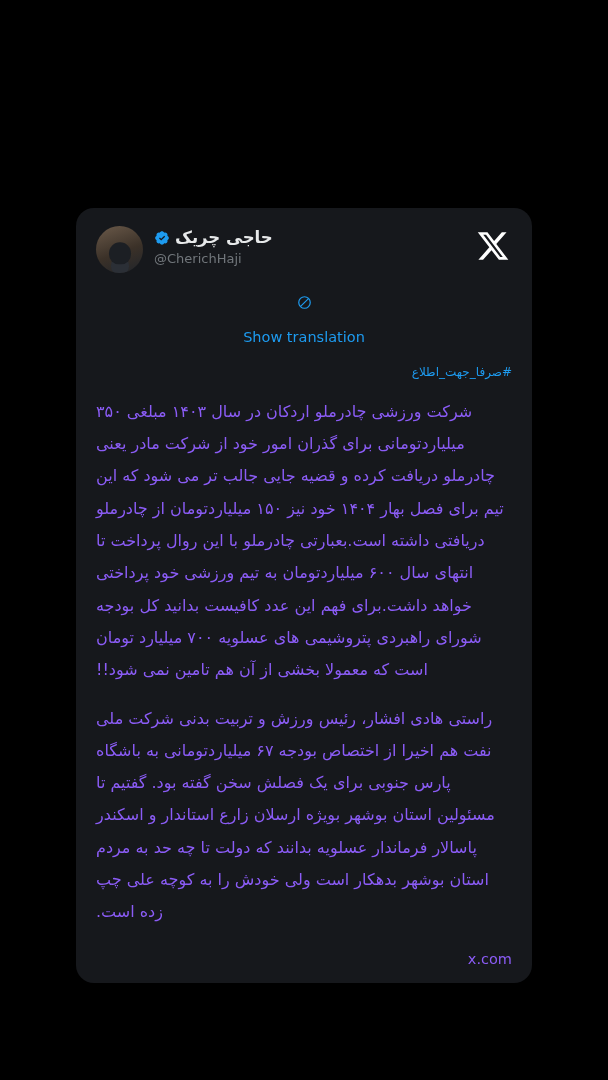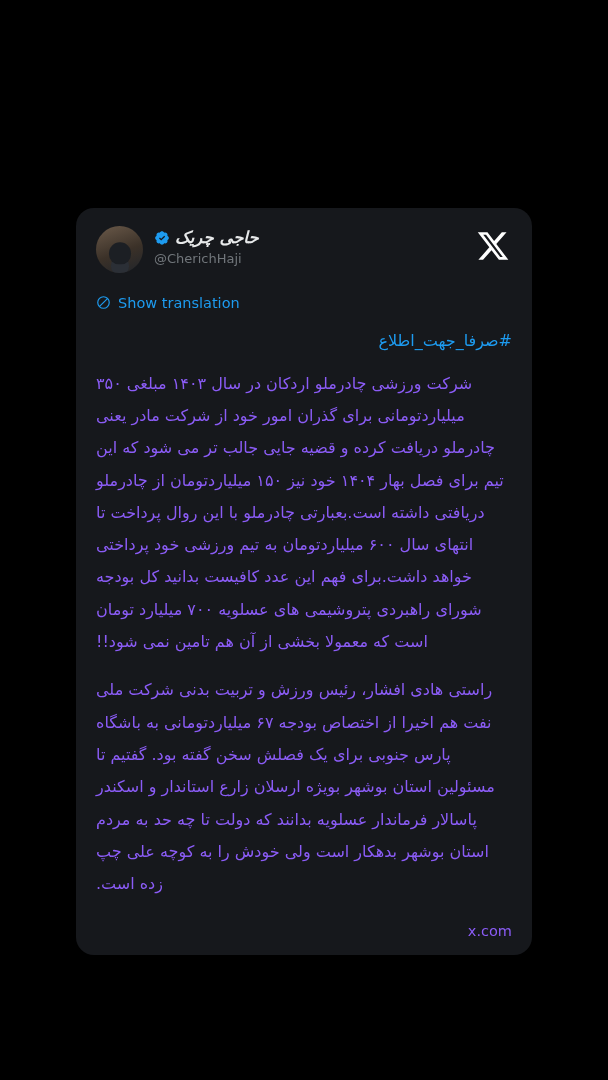--- a/index.html
+++ b/index.html
@@ -72,21 +72,20 @@
     padding-top: 2px;
     direction: rtl;
     text-align: right;
   }
 
   .display-name-row {
     display: flex;
     align-items: center;
     gap: 5px;
     direction: rtl;
-    font-style: italic;
   }
 
   .display-name {
     font-size: 16.5px;
     font-weight: bold;
     color: #E7E9EA;
     line-height: 1.25;
   }
 
   .verified-badge {
@@ -107,45 +106,46 @@
   .x-logo {
     width: 34px;
     height: 34px;
     margin-top: 3px;
     margin-right: 2px;
     flex: 0 0 auto;
   }
 
   .translate-row {
     display: flex;
-    align-items: flex-end;
-    gap: 7px;
+    align-items: center;
+    gap: 20px;
     margin-top: 22px;
     direction: ltr;
+    flex-direction: column;
   }
 
   .translate-icon {
     width: 15px;
     height: 15px;
     display: inline-block;
     flex: 0 0 auto;
   }
 
   .translate-label {
     font-size: 14.5px;
     color: #1D9BF0;
     line-height: 1;
   }
 
   .hashtag {
     margin-top: 18px;
     direction: rtl;
     text-align: right;
     color: #1D9BF0;
-    font-size: 16px;
+    font-size: 12px;
     line-height: 1.6;
   }
 
   .body-text {
     direction: rtl;
     text-align: left;
     font-size: 16px;
     line-height: 2.02;
     color: #8b5cf6;
     margin-top: 14px;

